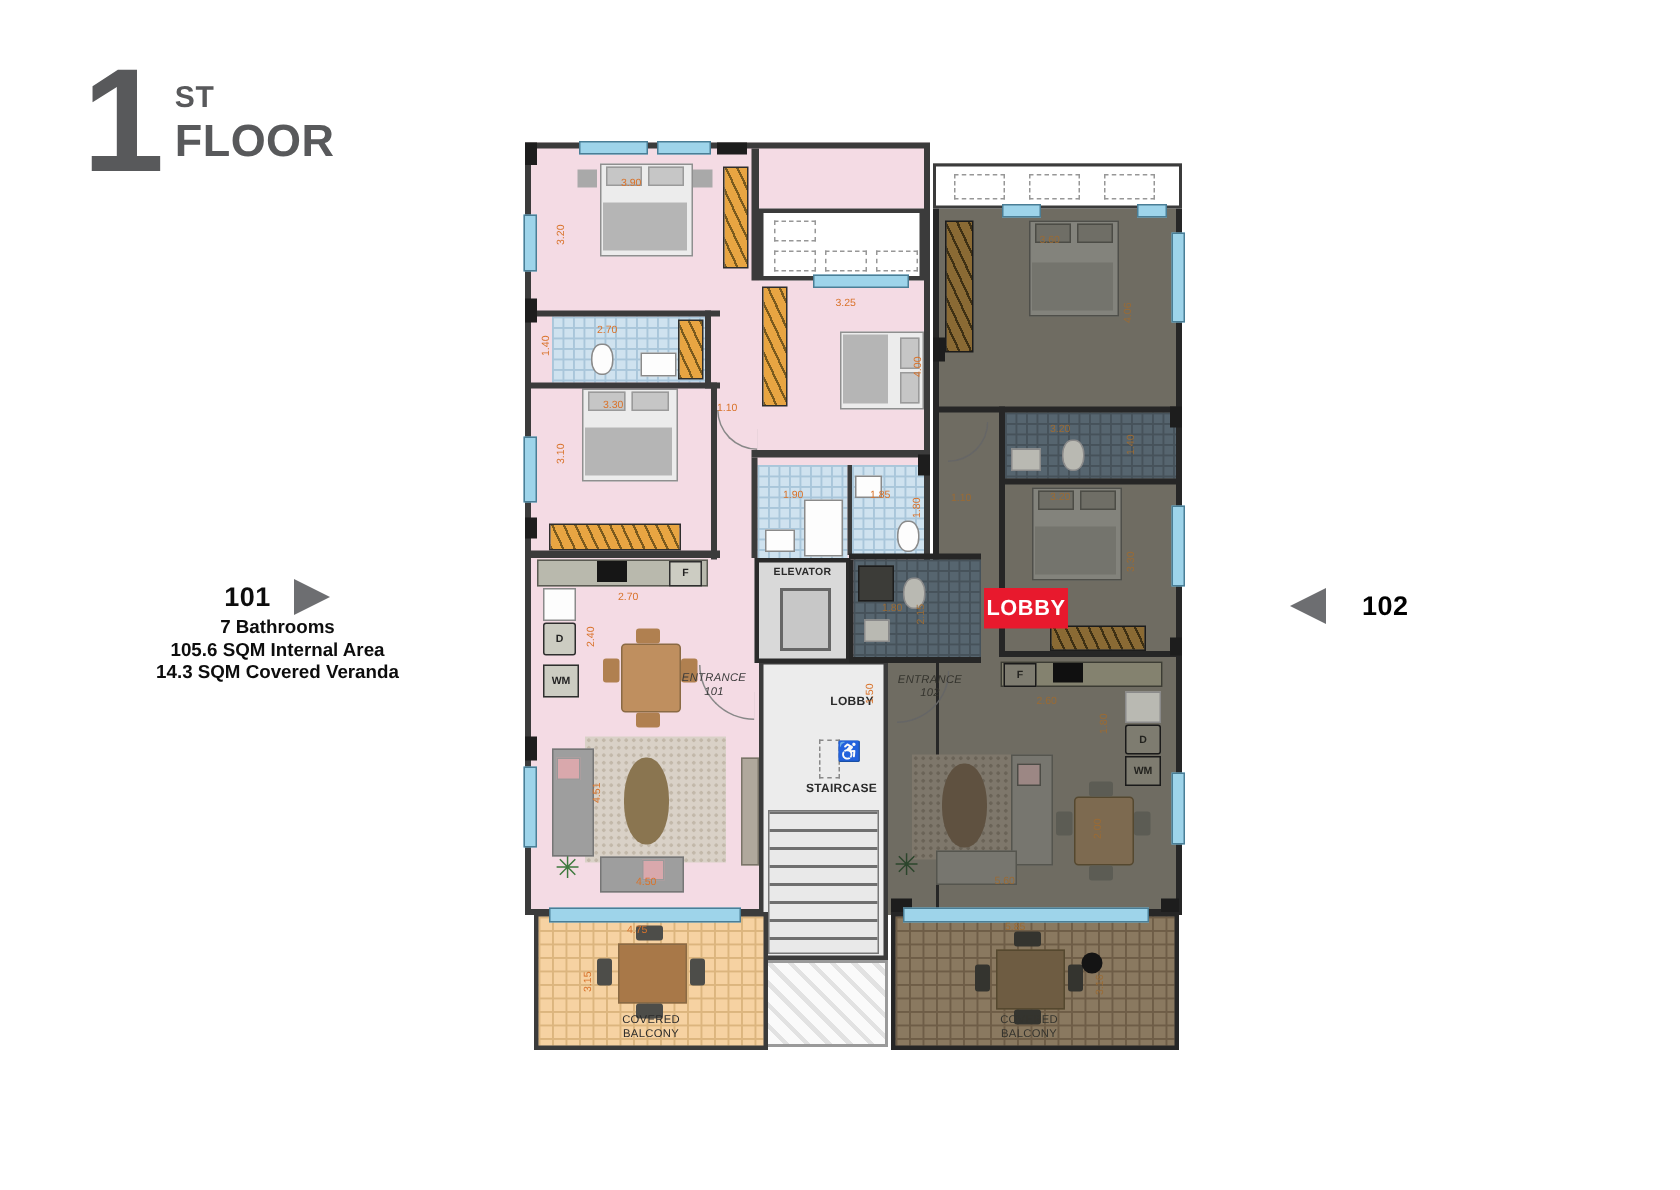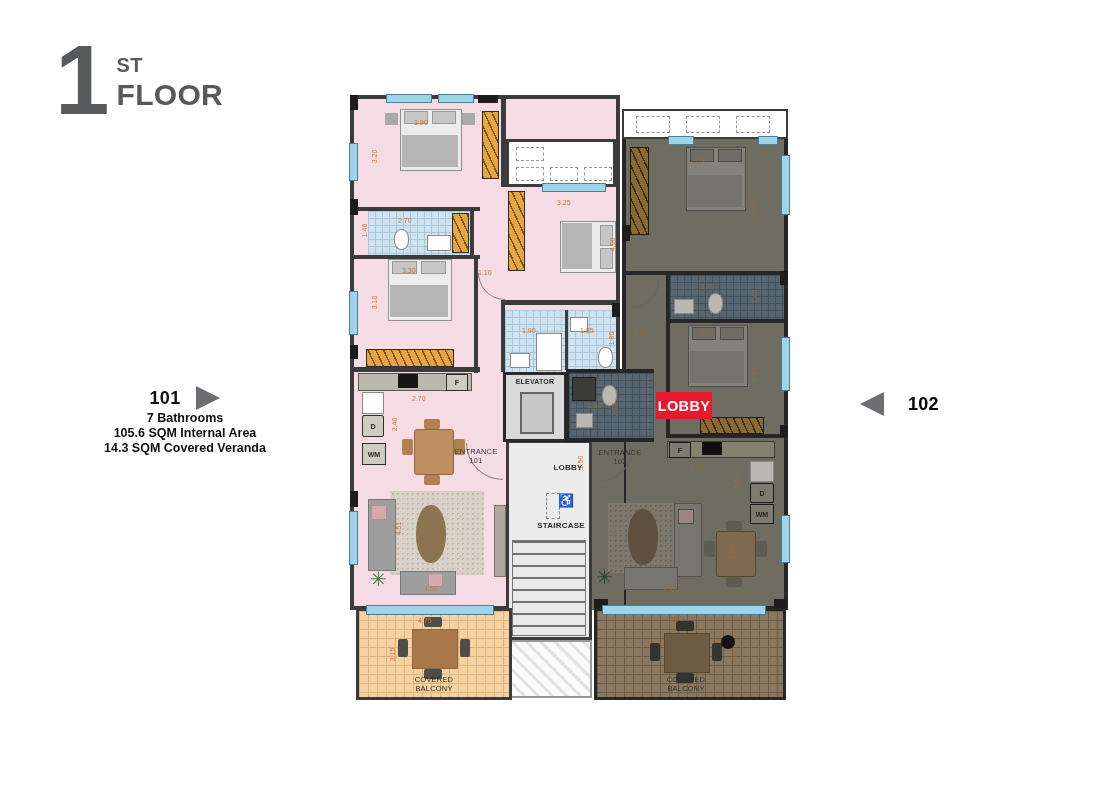--- a/index.html
+++ b/index.html
@@ -31,21 +31,21 @@
   .btile{background-color:#f6d2a2;background-image:linear-gradient(#dcb57e 1px,transparent 1px),linear-gradient(90deg,#dcb57e 1px,transparent 1px);background-size:9px 9px;}
   .btiled{background-color:#8a7960;background-image:linear-gradient(#6e5d47 1px,transparent 1px),linear-gradient(90deg,#6e5d47 1px,transparent 1px);background-size:9px 9px;}
   .hatch{background:repeating-linear-gradient(65deg,#7a5a1e 0 1.5px,#e8a542 1.5px 7px);border:1.5px solid #2e2e2e;z-index:4;}
   .hatchd{background:repeating-linear-gradient(65deg,#3e3014 0 1.5px,#8a6a34 1.5px 7px);border:1.5px solid #1c1c1c;z-index:4;}
   .stairs{background:repeating-linear-gradient(180deg,#6f6f6f 0 2px,#e9e9e9 2px 12px);border:1px solid #777;z-index:3;}
   .parapet{background:repeating-linear-gradient(45deg,#e2e2e2 0 3px,#fafafa 3px 10px);border:2px solid #9a9a9a;z-index:2;}
   .dim{position:absolute;font-size:7px;color:#d9732b;z-index:20;white-space:nowrap;}
   .dim.v{transform:rotate(-90deg);}
   .dim.d2{color:#9a6b35;}
   .plabel{position:absolute;font-size:7.5px;font-weight:bold;color:#2b2b2b;z-index:20;text-align:center;line-height:1.25;letter-spacing:.2px;}
-  .plabel.n{font-weight:normal;font-size:7.5px;color:#3a3a3a;}
+  .plabel.n{font-weight:normal;font-size:7.5px;color:#3a3a3a;font-style:italic;}
   .plabel.dk{color:#35342e;}
   .appl{position:absolute;border:1.5px solid #2e2e2e;background:#ccccc2;z-index:5;display:flex;align-items:center;justify-content:center;font-size:7px;font-weight:bold;color:#222;}
   .appld{background:#7e7c70;border-color:#1a1a1a;color:#23231f;}
   .furn{position:absolute;z-index:4;}
   .bed{background:#ececec;border:1px solid #8f8f8f;}
   .bedd{background:#83837c;border:1px solid #4f4f4a;}
   .pillow{position:absolute;background:#c6c6c6;border:1px solid #9a9a9a;z-index:5;}
   .pillowd{background:#6f6e66;border-color:#4c4c46;}
   .blank{position:absolute;background:#b5b5b5;z-index:5;}
   .blankd{background:#74746d;}

